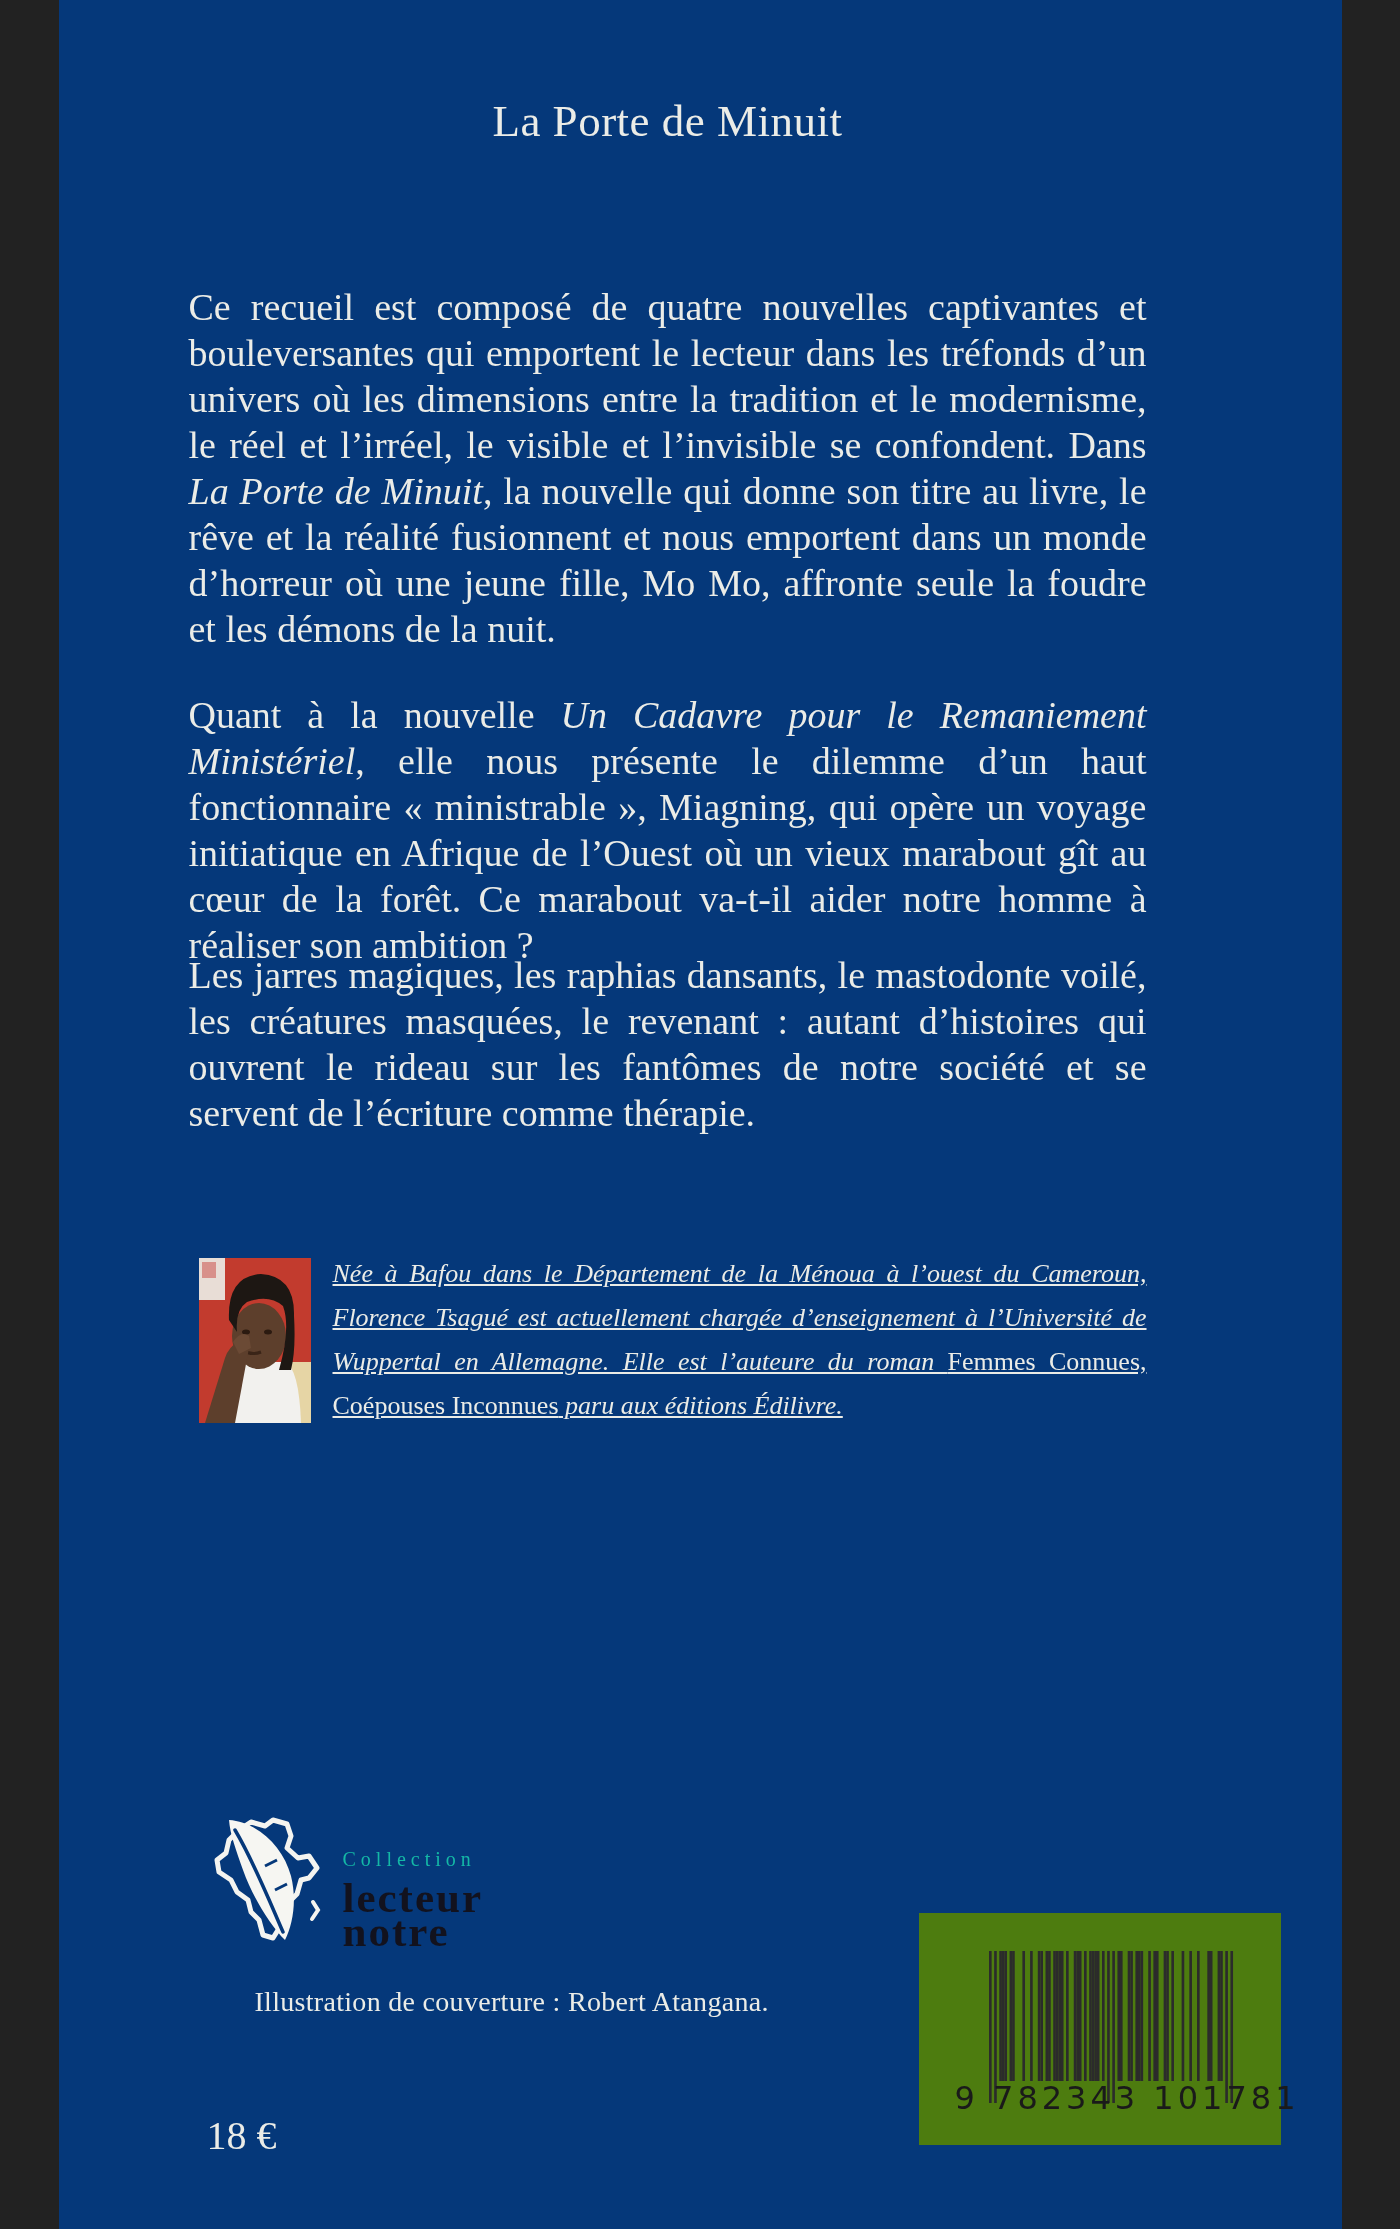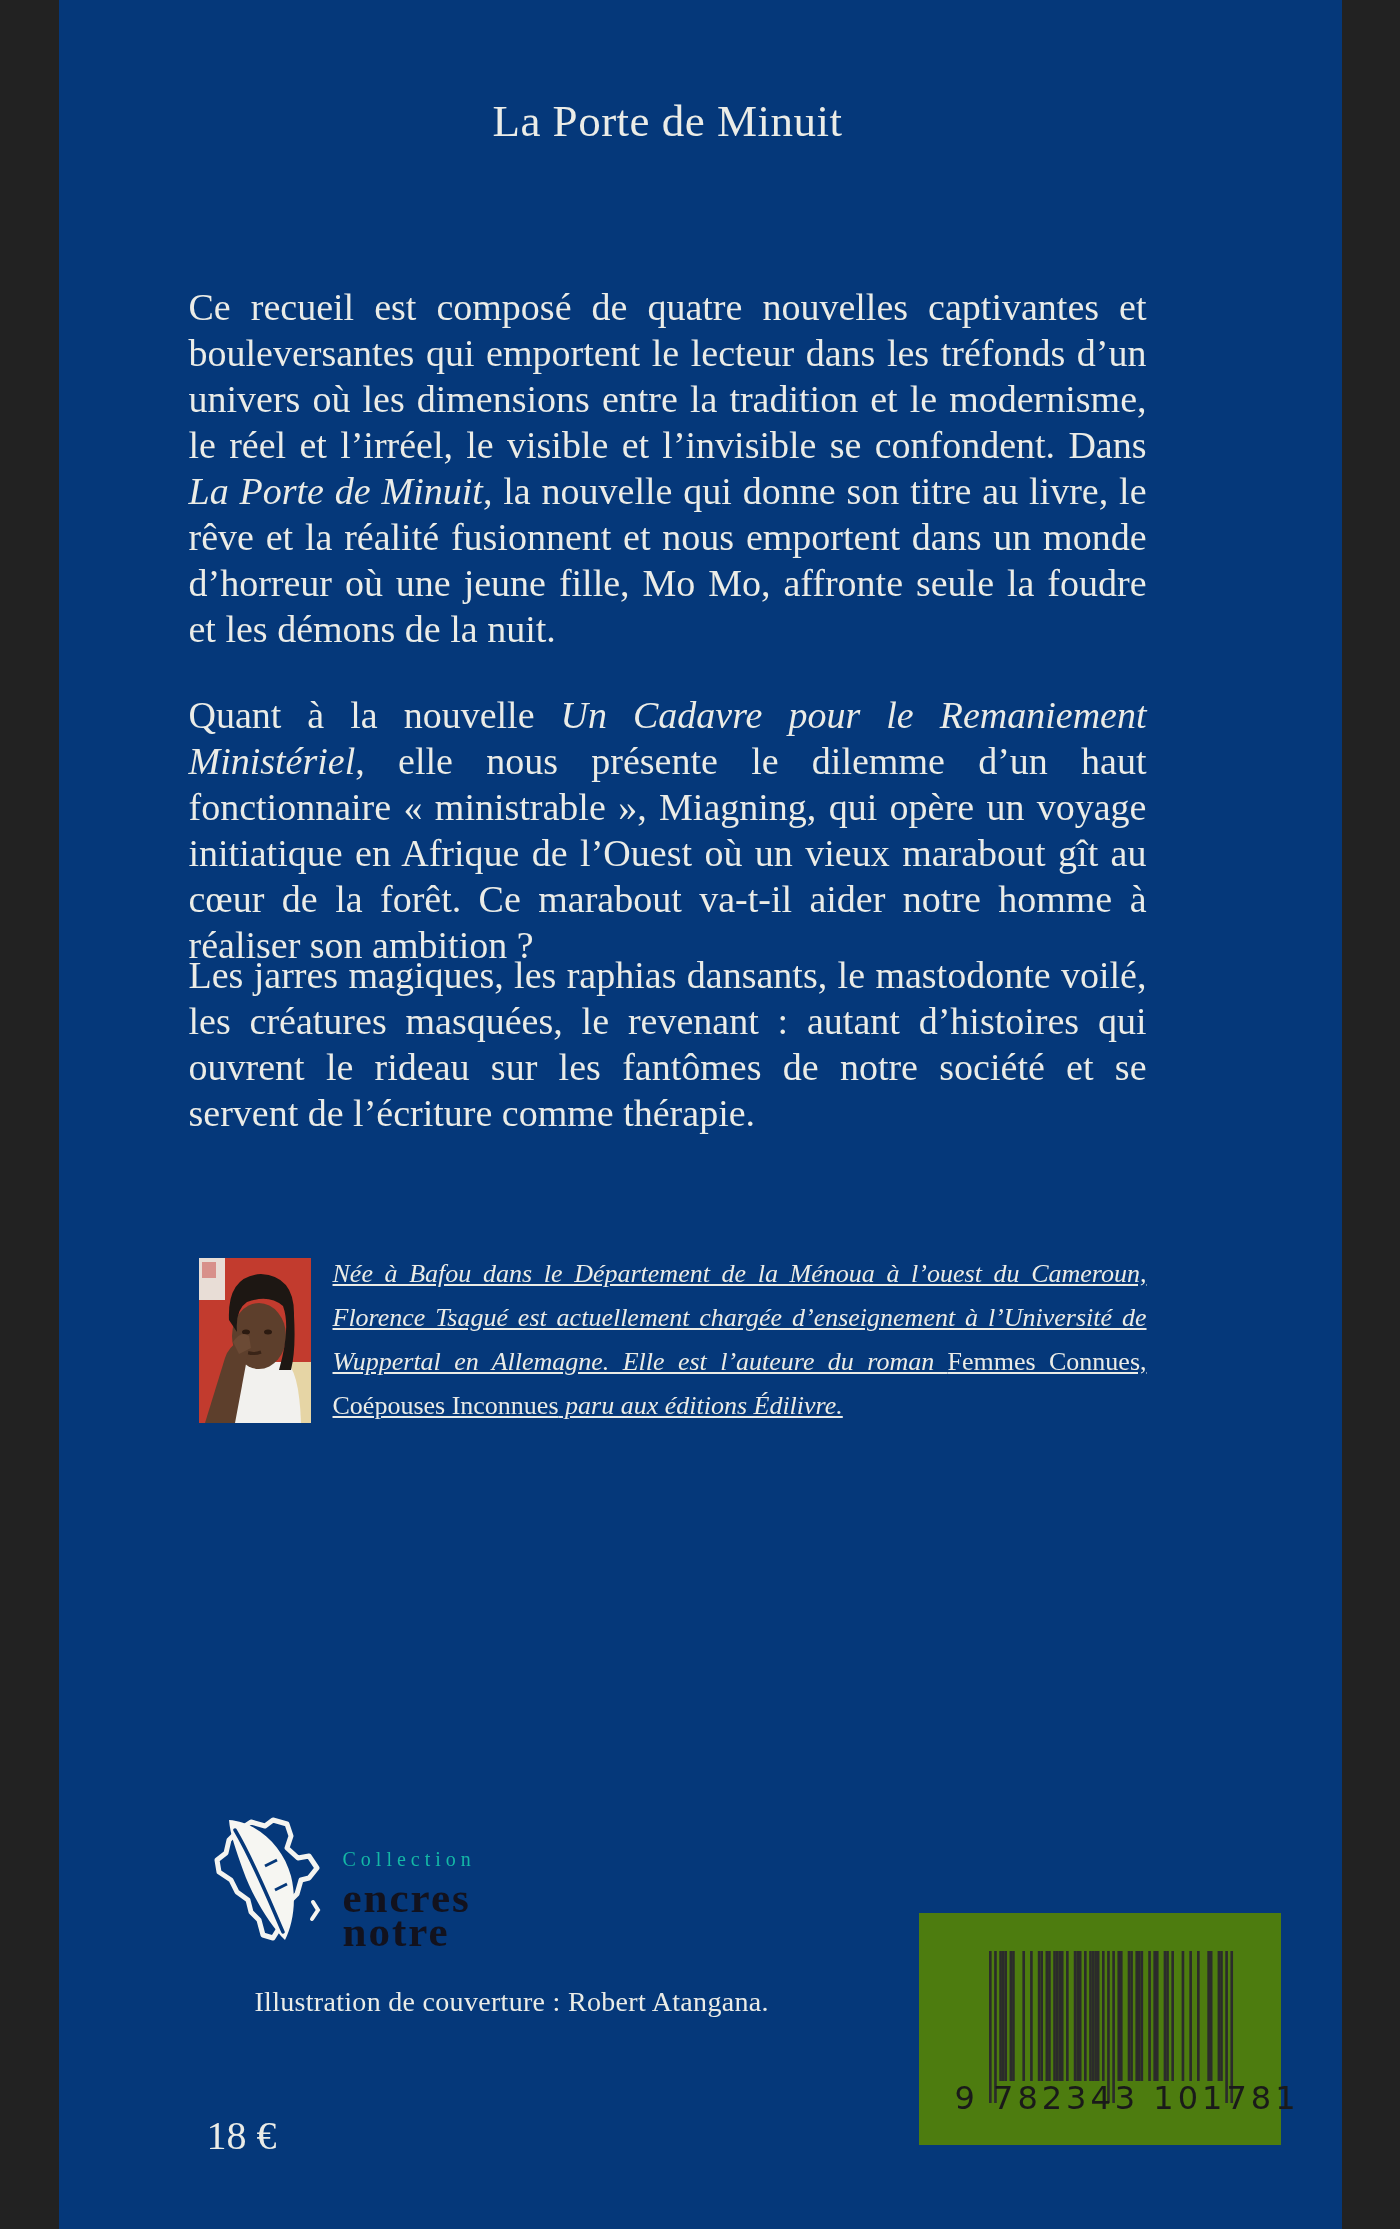--- a/index.html
+++ b/index.html
@@ -106,21 +106,21 @@
   <div class="logo">
     <svg class="logo-africa" width="132" height="152" viewBox="0 0 132 152" xmlns="http://www.w3.org/2000/svg">
       <path d="M38,22 L50,14 L64,18 L72,12 L86,16 L90,28 L86,40 L97,50 L108,48 L116,60 L108,70 L100,72 L96,86 L86,96 L82,114 L72,130 L62,127 L58,112 L50,104 L47,92 L36,84 L30,72 L18,64 L16,52 L25,45 L28,32 Z" fill="none" stroke="#f4f4f0" stroke-width="5" stroke-linejoin="round"></path>
       <path d="M112,94 L117,102 L111,111" fill="none" stroke="#f4f4f0" stroke-width="4" stroke-linecap="round"></path>
       <path d="M28,12 C56,14 82,38 90,68 C96,92 92,116 84,132 C70,118 52,90 42,62 C35,42 29,26 28,12 Z" fill="#f6f6f2"></path>
       <path d="M34,22 C52,52 68,92 82,124" stroke="#05387a" stroke-width="3.5" fill="none" stroke-linecap="round"></path>
       <path d="M64,58 L76,52 M74,82 L86,76" stroke="#05387a" stroke-width="3" fill="none"></path>
     </svg>
     <div class="logo-text">
       <div class="logo-collection">Collection</div>
-      <div class="logo-name first">encres</div>
+      <div class="logo-name first">lecteur</div>
       <div class="logo-name">notre</div>
     </div>
   </div>
 
   <div class="credit">Illustration de couverture : Robert Atangana.</div>
   <div class="price">18 €</div>
 
   <div class="barcode-box">
     <svg id="barcode-svg" width="362" height="232" viewBox="0 0 362 232" xmlns="http://www.w3.org/2000/svg">
         <rect x="70.00" y="38" width="2.62" height="152" fill="#2b2b2b"></rect>

